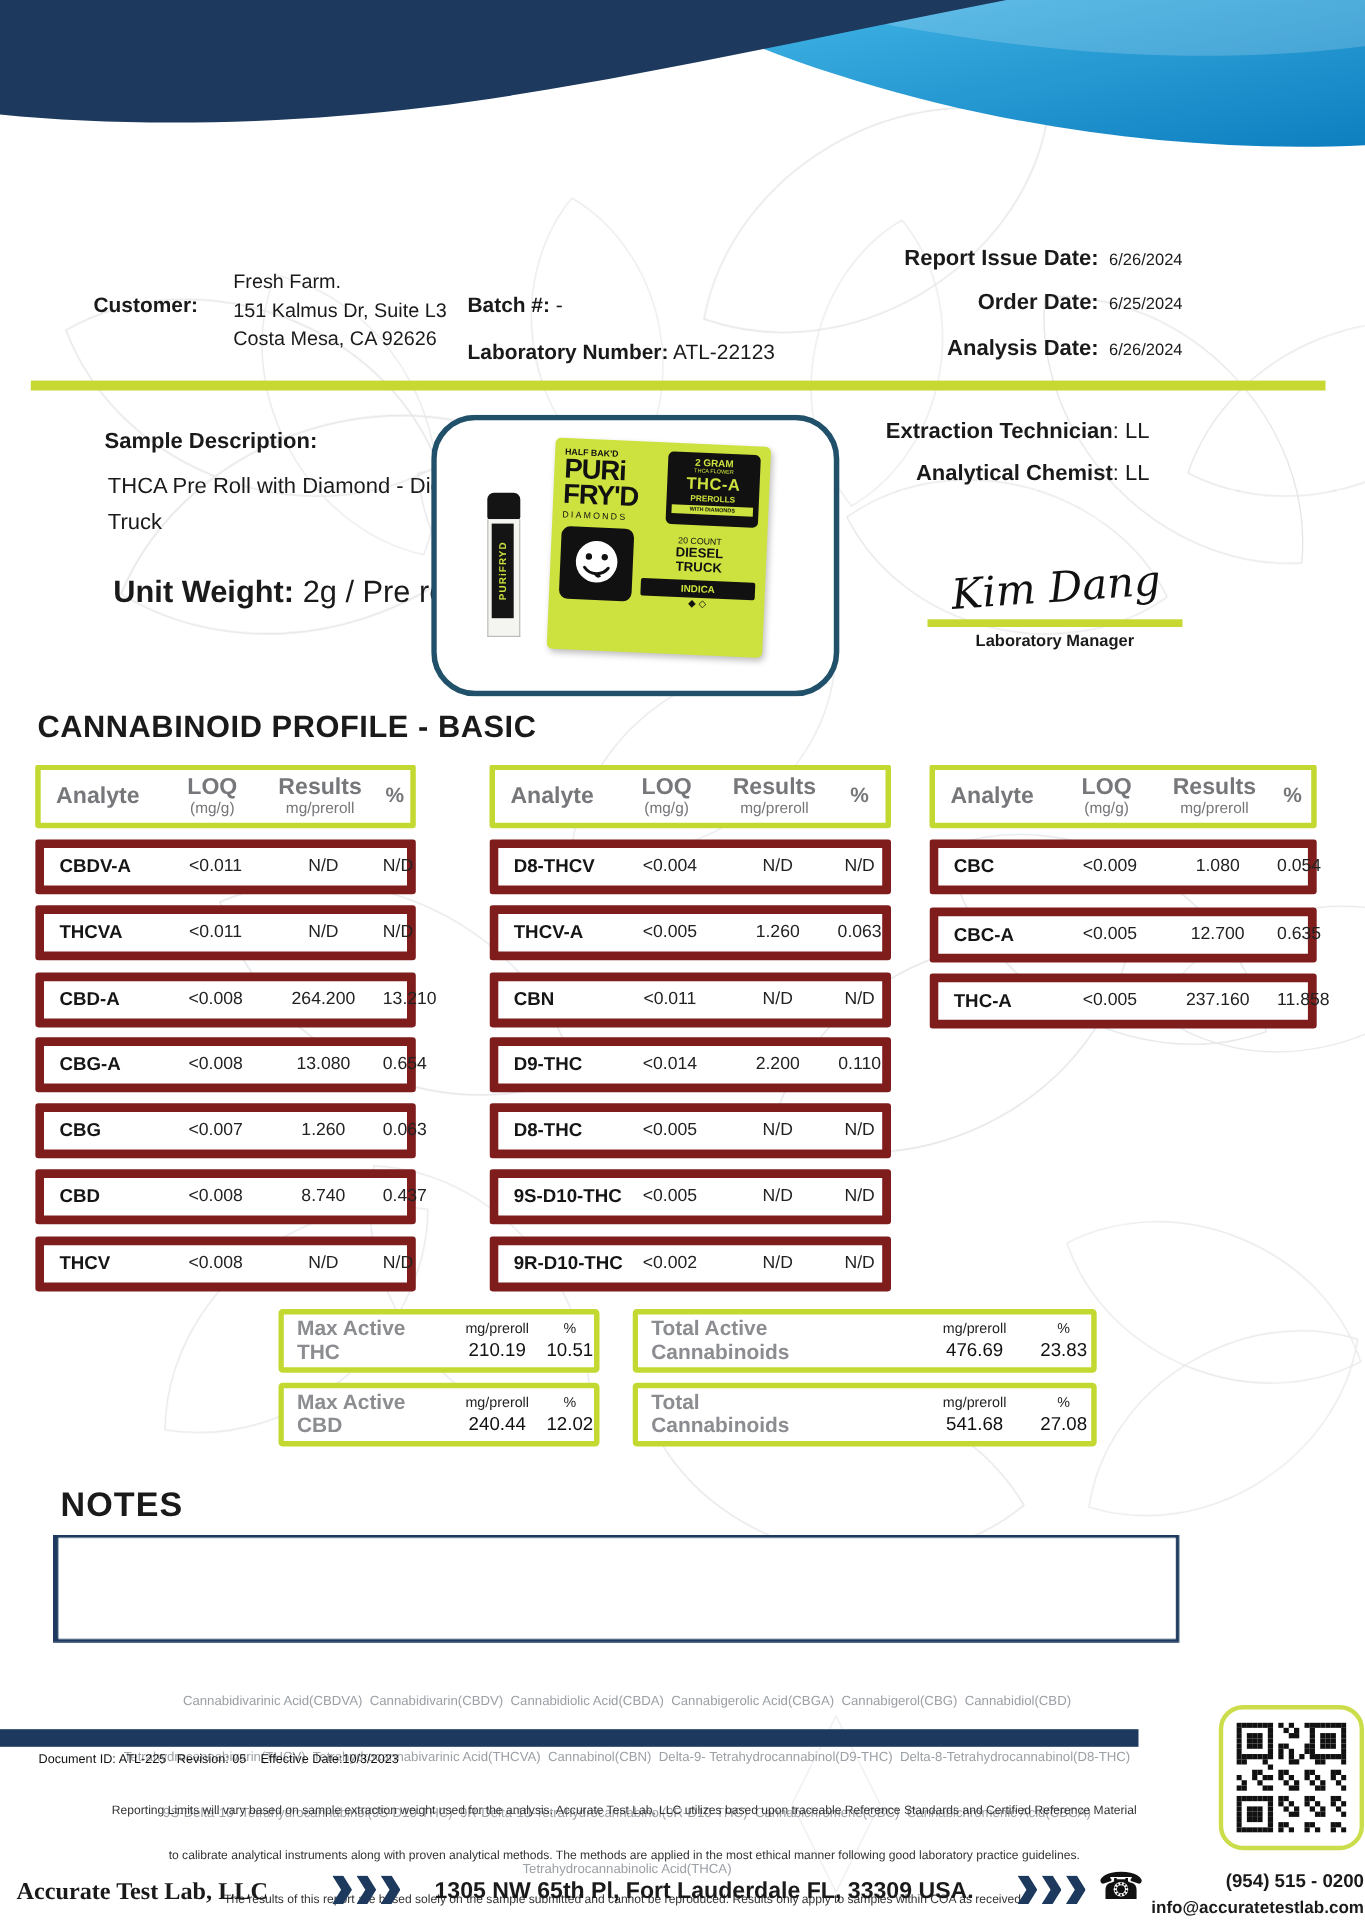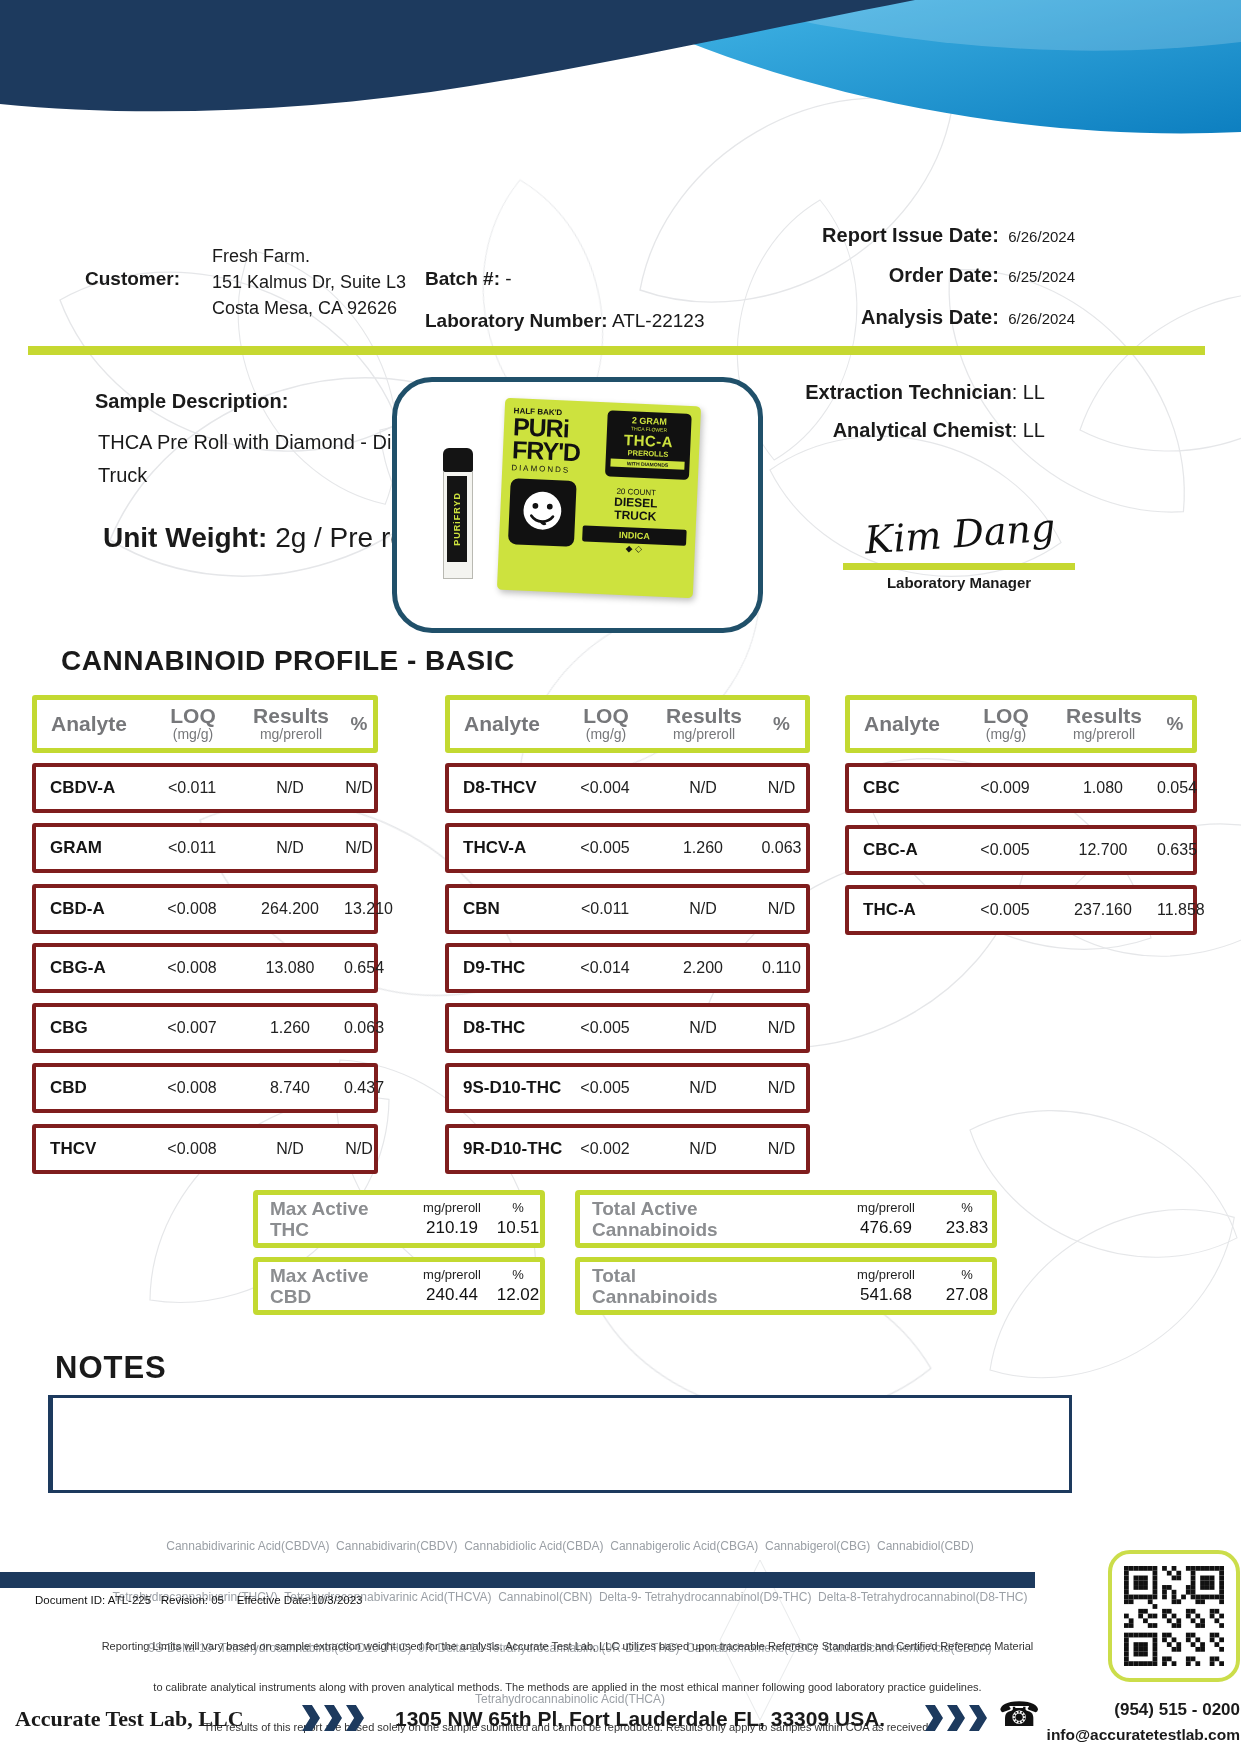--- a/index.html
+++ b/index.html
@@ -53,24 +53,24 @@
   .packright .p2{font-size:12px;font-weight:bold;color:#111;line-height:13px;}
   .indica{background:#111;color:#cde23e;font-size:9px;font-weight:bold;padding:3px 0;margin-top:5px;border-radius:2px;}
   .packright .gem{font-size:9px;color:#111;}
   .tech{left:685px;width:360px;text-align:right;font-size:20px;}
   .tech .lbl{font-size:20px;}
   .signature{left:845px;top:512px;width:230px;text-align:center;
              font-family:"DejaVu Serif",serif;font-style:italic;font-size:38px;color:#111;transform:rotate(-4deg);}
   .sig-line{left:843px;top:563px;width:232px;height:7px;background:#c6d831;}
   .sig-title{left:843px;top:574px;width:232px;text-align:center;font-size:15px;font-weight:bold;}
   
-  .prof-title{left:34px;top:645px;font-size:28px;font-weight:bold;letter-spacing:.5px;margin-left:27px;}
+  .prof-title{left:34px;top:645px;font-size:28px;font-weight:bold;letter-spacing:.5px;}
   .thead,.trow{position:absolute;background:#fff;display:grid;grid-template-columns:112px 88px 108px 1fr;align-items:center;z-index:2;}
   .thead{border:5px solid #c3d931;height:58px;border-radius:3px;box-sizing:border-box;}
-  .trow{border:4px solid #7f1d1d;height:50px;border-radius:3px;box-sizing:border-box;}
+  .trow{border:8px solid #7f1d1d;height:50px;border-radius:3px;box-sizing:border-box;}
   .c1{left:32px;width:346px;}
   .c2{left:445px;width:365px;}
   .c3{left:845px;width:352px;}
   .ha{padding-left:14px;font-size:21px;font-weight:bold;color:#76777a;}
   .h2{text-align:center;color:#76777a;}
   .h2 .t{font-size:21px;font-weight:bold;display:block;line-height:20px;}
   .h2 .u{font-size:14px;display:block;}
   .hp{text-align:center;font-size:19px;font-weight:bold;color:#76777a;}
   .ca{padding-left:14px;font-weight:bold;font-size:17px;color:#151515;white-space:nowrap;}
   .cv{text-align:center;font-size:16px;color:#222;}
@@ -283,21 +283,21 @@
     <span class="hp">%</span>
   </div>
 
   <div class="trow c1" style="top:763px">
       <span class="ca">CBDV-A</span>
       <span class="cv">&lt;0.011</span>
       <span class="cv">N/D</span>
       <span class="cv">N/D</span>
     </div>
   <div class="trow c1" style="top:823px">
-      <span class="ca">GRAM</span>
+      <span class="ca">THCVA</span>
       <span class="cv">&lt;0.011</span>
       <span class="cv">N/D</span>
       <span class="cv">N/D</span>
     </div>
   <div class="trow c1" style="top:884px">
       <span class="ca">CBD-A</span>
       <span class="cv">&lt;0.008</span>
       <span class="cv">264.200</span>
       <span class="cv">13.210</span>
     </div>

